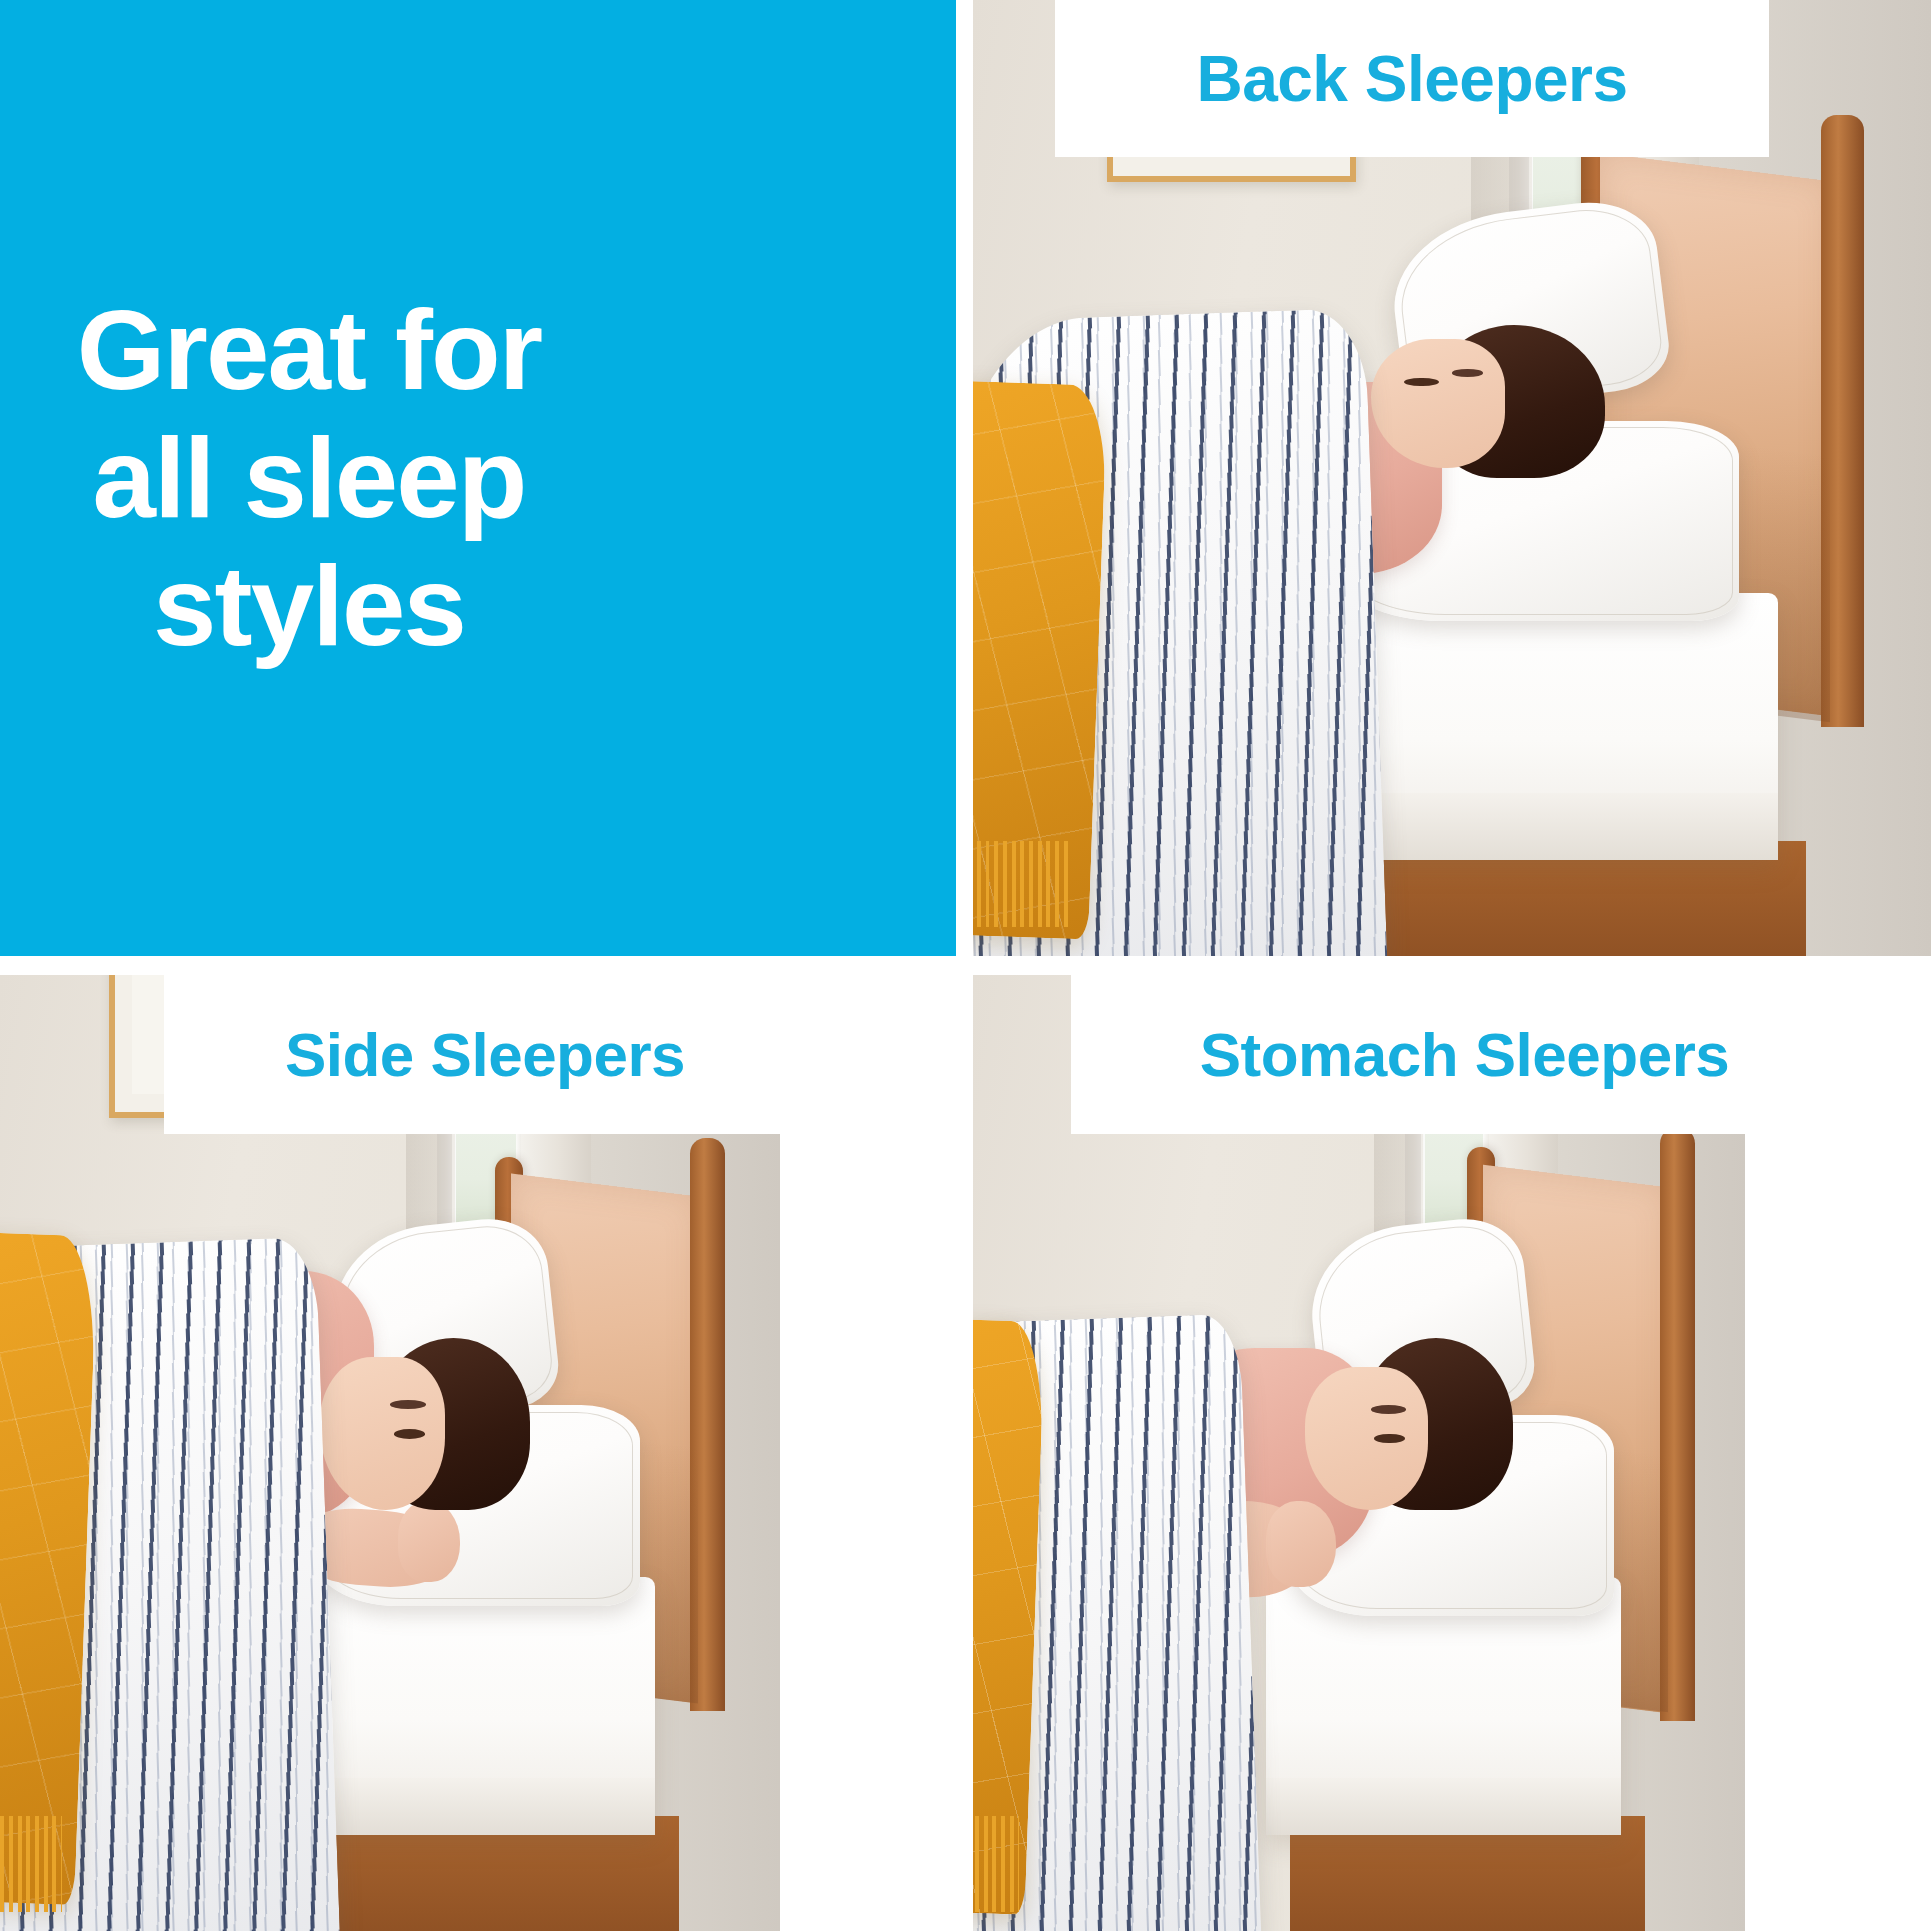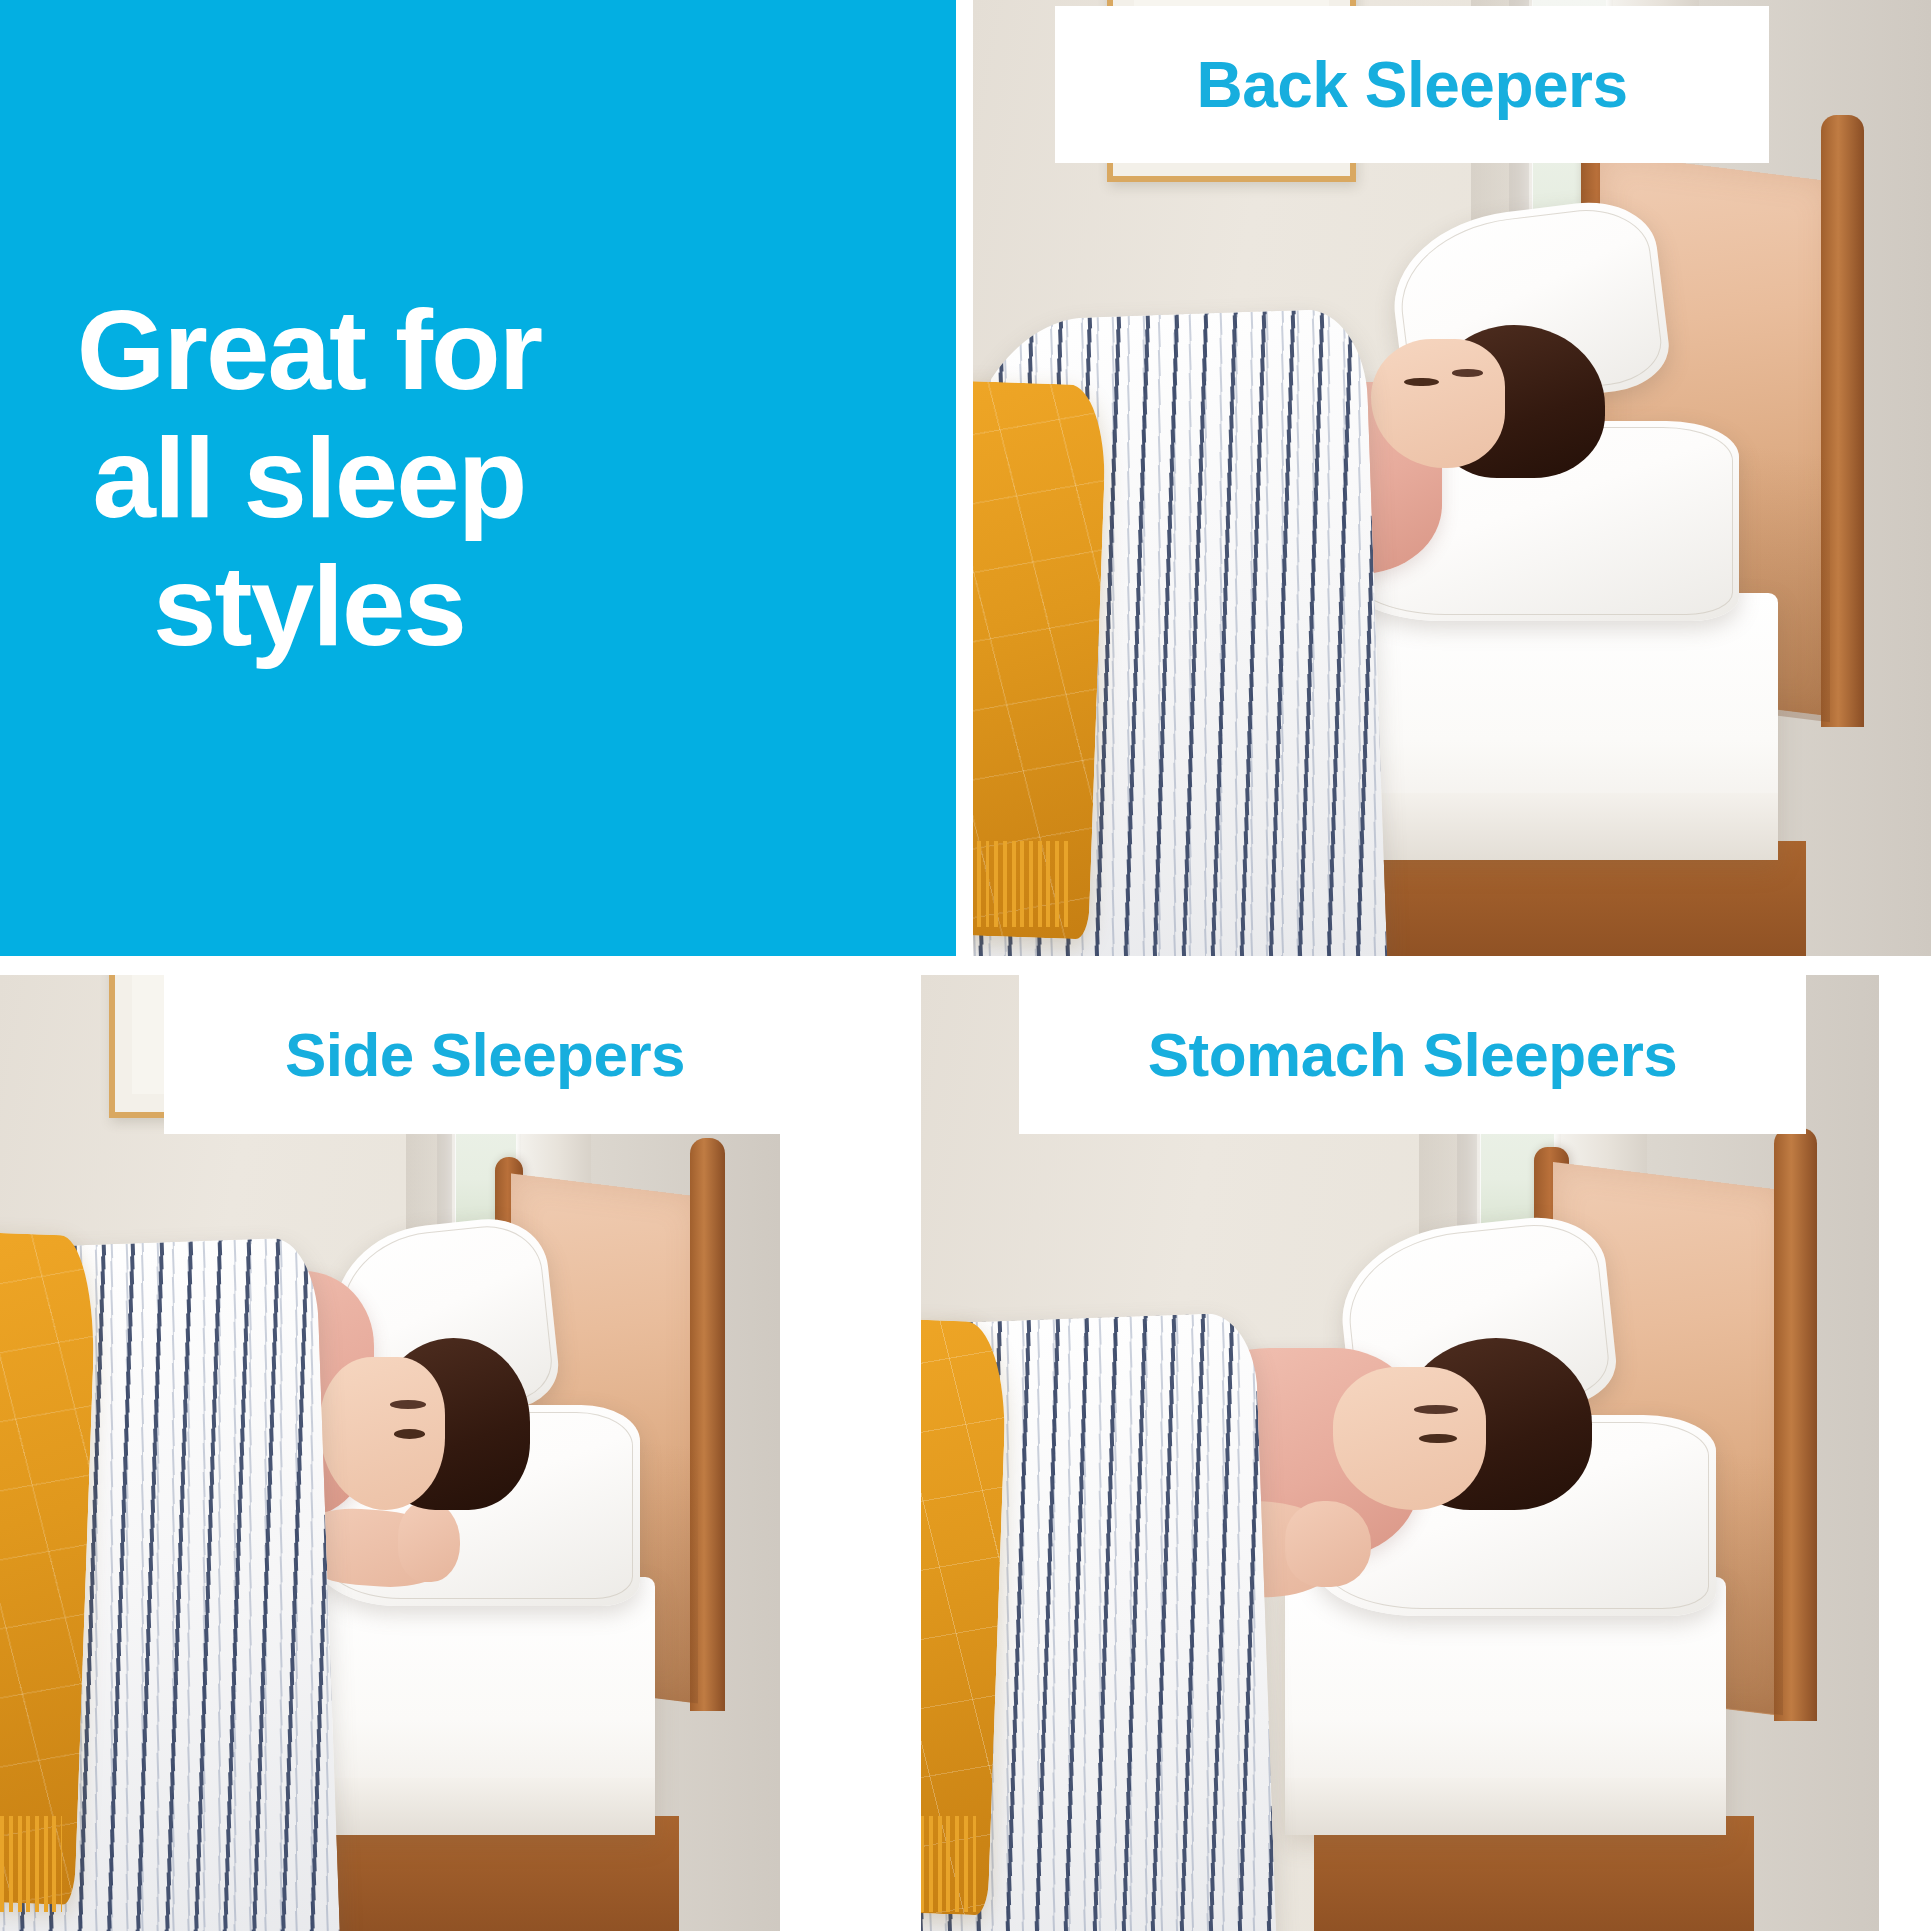--- a/index.html
+++ b/index.html
@@ -6,21 +6,21 @@
   html,body { width:1931px; height:1931px; background:#ffffff;
     font-family:"Liberation Sans", sans-serif; overflow:hidden; }
 
   .board { position:relative; width:1931px; height:1931px; background:#ffffff; }
 
   
   .quad { position:absolute; overflow:hidden; }
   .q-tl { left:0;    top:0;    width:956px;  height:956px; }
   .q-tr { left:973px; top:0;  width:958px;  height:956px; }
   .q-bl { left:0;    top:975px; width:780px; height:956px; }
-  .q-br { left:921px; top:975px; width:958px; height:956px; }
+  .q-br { left:973px; top:975px; width:772px; height:956px; }
 
   
   .promo { background:#03AFE2; display:flex; align-items:center; }
   .promo-title { color:#ffffff; font-size:114px; font-weight:700; line-height:1.12;
     text-align:center; letter-spacing:-1.9px; width:618px; white-space:pre-line; }
 
   
   .scene { position:absolute; inset:0; background:#d9d4cd; }
 
   
@@ -103,21 +103,21 @@
   .hair { position:absolute; background:linear-gradient(160deg,#4f2e20,#33190f 60%,#241008); }
   .face { position:absolute; background:linear-gradient(160deg,#f6d6c0,#ecc1a6); }
   .brow { position:absolute; background:#4a2c1c; border-radius:50%; }
   .lash { position:absolute; background:#58372a; border-radius:50%; }
 
   
   .banner { position:absolute; background:#ffffff; display:flex;
     align-items:center; justify-content:center; }
   .banner-text { color:#17AEDE; font-weight:700; letter-spacing:-0.5px; }
 
-  .b-back    { left:1055px; top:0;      width:714px;  height:157px;margin-top:6px; }
+  .b-back    { left:1055px; top:0;      width:714px;  height:157px; }
   .b-side    { left:164px;  top:975px; width:642px;  height:159px; }
   .b-stomach { left:1072px; top:975px; width:787px;  height:159px; }
 
   .b-back .banner-text    { font-size:64px; }
   .b-side .banner-text    { font-size:62px; }
   .b-stomach .banner-text { font-size:62px; }
 </style>
 </head>
 <body>
 

